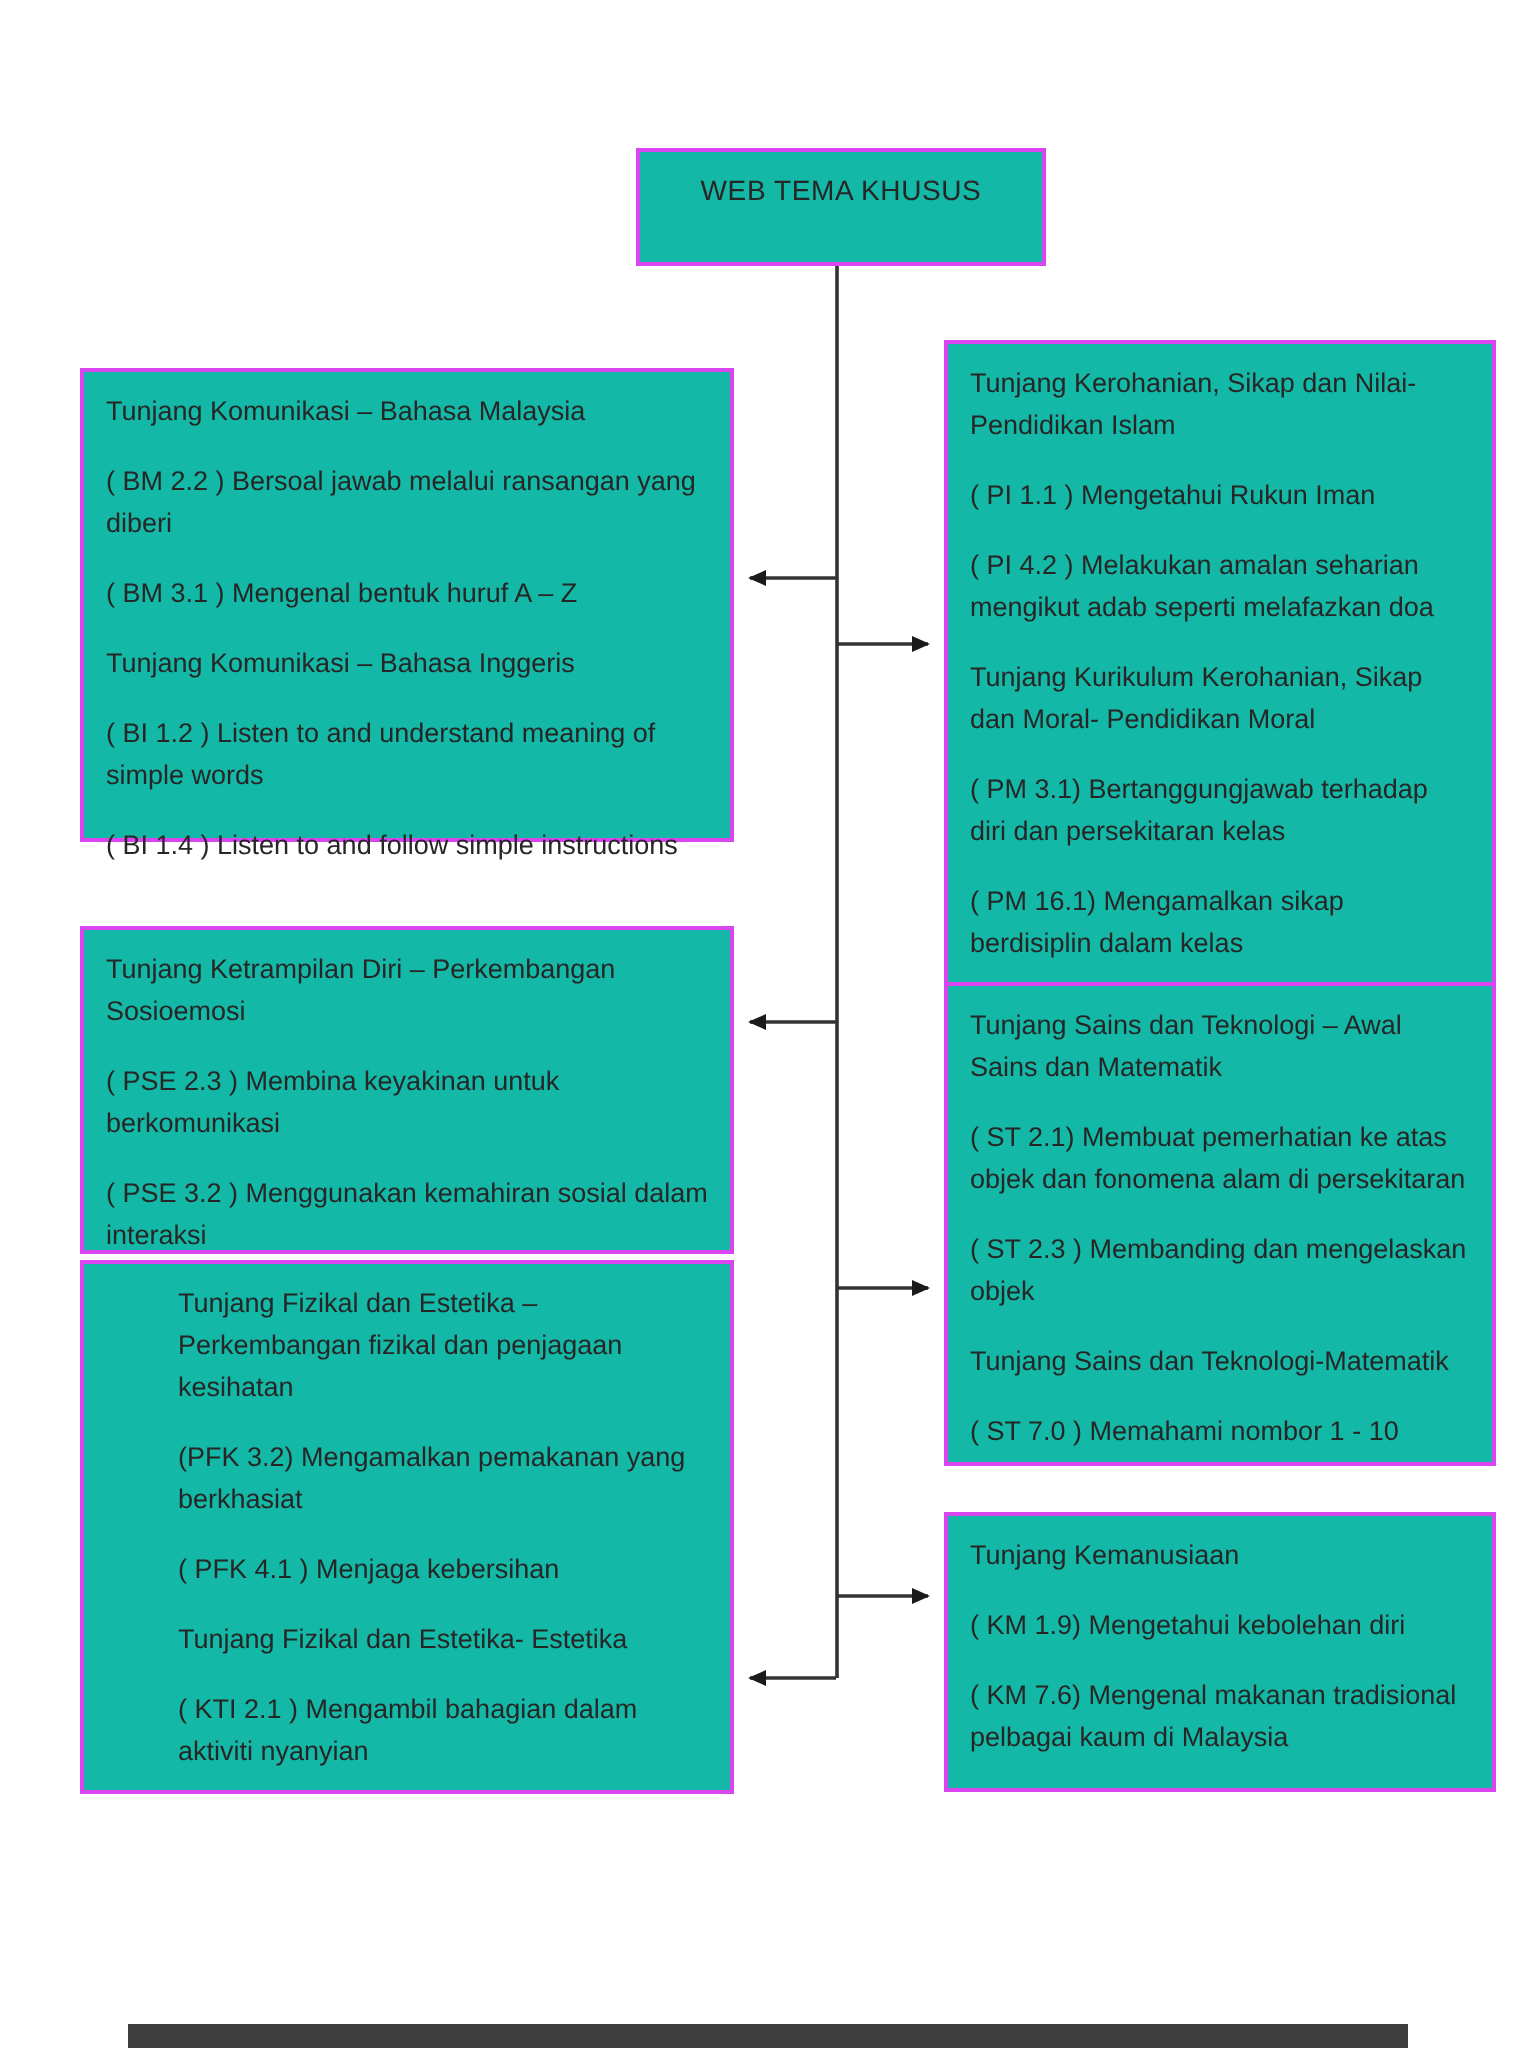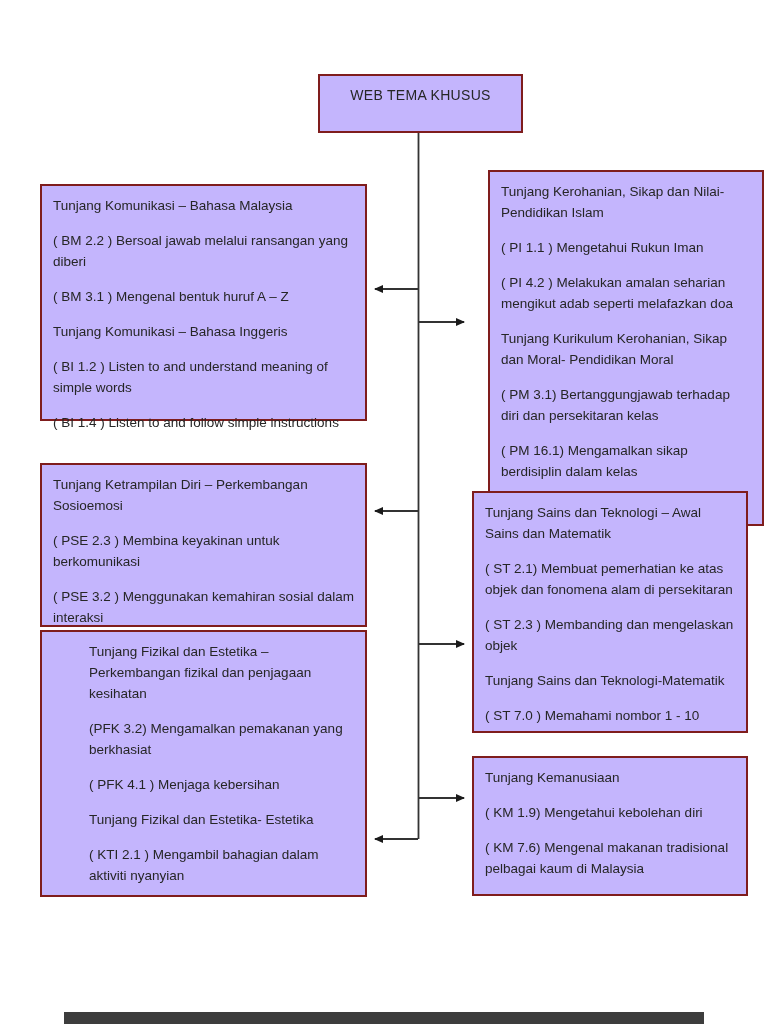--- a/index.html
+++ b/index.html
@@ -12,43 +12,43 @@
     width: 768px;
     height: 1024px;
     background: #ffffff;
     overflow: hidden;
     font-family: "Liberation Sans", "DejaVu Sans", sans-serif;
     color: #262626;
   }
   .node {
     position: absolute;
     box-sizing: border-box;
-    border: 2px solid #7f1d1d;
-    background: #c4b5fd;
+    border: 2px solid #d946ef;
+    background: #14b8a6;
     padding: 9px 11px 0 11px;
     font-size: 13.5px;
     line-height: 21px;
   }
   .node p {
     margin: 0 0 14px 0;
     padding: 0;
   }
   #title-box {
     left: 318px; top: 74px; width: 205px; height: 59px;
     text-align: center;
     font-size: 14px;
     padding-top: 9px;
     letter-spacing: 0.3px;
   }
   
   #box-l1 { left: 40px; top: 184px; width: 327px; height: 237px; }
   #box-l2 { left: 40px; top: 463px; width: 327px; height: 164px; }
   #box-l3 { left: 40px; top: 630px; width: 327px; height: 267px; padding-left: 47px; }
   
-  #box-r1 { left: 488px; top: 170px; width: 276px; height: 356px; overflow: hidden; }
+  #box-r1 { left: 472px; top: 170px; width: 276px; height: 356px; overflow: hidden; }
   #box-r2 { left: 472px; top: 491px; width: 276px; height: 242px; }
   #box-r3 { left: 472px; top: 756px; width: 276px; height: 140px; }
 
   #connector-svg {
     position: absolute;
     left: 0; top: 0;
     width: 768px; height: 1024px;
     pointer-events: none;
   }
   #connector-svg line {

